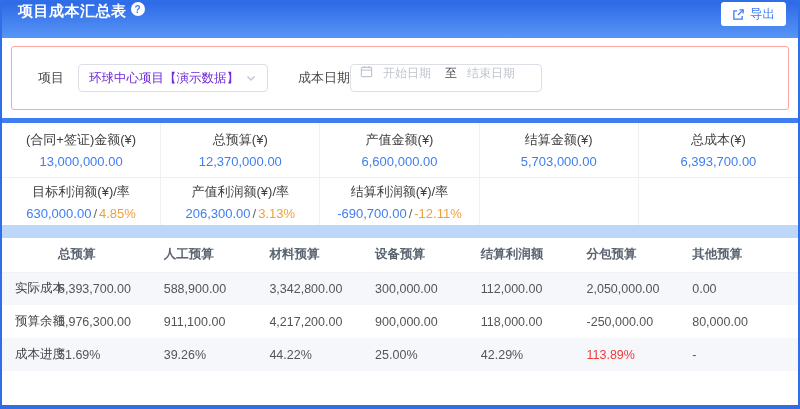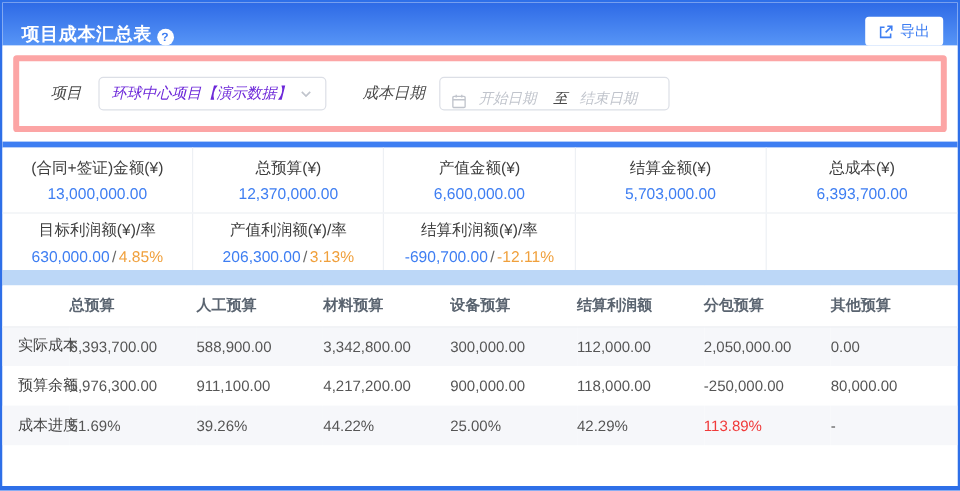--- a/index.html
+++ b/index.html
@@ -4,53 +4,53 @@
 <style>
   * { margin:0; padding:0; box-sizing:border-box; }
   body { font-family:"Liberation Sans","DejaVu Sans",sans-serif; background:#fff; }
   .page{
     width:800px;height:409px;
     border:2px solid #2e6fe8;border-bottom-width:4px;
     background:#fff;display:flex;flex-direction:column;overflow:hidden;
   }
   
   .topbar{
-    height:36px;flex:0 0 36px;display:flex;align-items:flex-end;
+    height:36px;flex:0 0 36px;display:flex;align-items:flex-start;
     background:linear-gradient(180deg,#2e6ae6 0%,#5795f6 100%);
     padding:0 12px 0 16px;
   }
   .page-title{color:#fff;font-size:15px;font-weight:bold;letter-spacing:.5px;}
   .help-icon{
     width:14px;height:14px;margin-left:4px;border-radius:50%;background:#fff;
     color:#3e7ef2;font-size:10px;font-weight:bold;display:inline-flex;
     align-items:center;justify-content:center;cursor:pointer;
   }
   .topbar-spacer{flex:1;}
   .export-btn{
     height:24px;background:#fff;border:none;border-radius:3px;
     color:#3e7ef2;font-size:12.5px;display:inline-flex;align-items:center;
     gap:5px;padding:0 11px;cursor:pointer;
   }
   
   .filter-wrap{flex:0 0 80px;padding:8px 9px;background:#fff;}
   .filter-card{
-    height:64px;border:5px solid #fca5a5;border-radius:3px;
-    display:flex;align-items:center;padding-left:26px;font-style:italic;
+    height:64px;border:1px solid #fca5a5;border-radius:3px;
+    display:flex;align-items:center;padding-left:26px;
   }
   .f-label{font-size:13px;color:#4a4a4a;}
   .select{
     width:190px;height:28px;border:1px solid #dcdfe6;border-radius:4px;
     margin-left:14px;display:flex;align-items:center;padding:0 10px;
     font-size:12.5px;color:#6d28d9;cursor:pointer;background:#fff;
   }
   .select .sel-text{flex:1;white-space:nowrap;overflow:hidden;}
   .date-label{margin-left:30px;}
   .range-picker{
     width:192px;height:28px;border:1px solid #dcdfe6;border-radius:4px;
-    margin-left:12px;display:flex;align-items:flex-end;padding:0 9px;
+    display:flex;align-items:flex-start;padding:0 9px;
     font-size:12px;background:#fff;cursor:pointer;
   }
   .placeholder{color:#c0c4cc;margin-left:10px;}
   .range-sep{color:#4a4a4a;margin-left:14px;}
   
   .blue-strip{height:5px;flex:0 0 5px;background:#3e7ef2;}
   .lightblue-strip{height:13px;flex:0 0 13px;background:#bcd7f7;}
   
   .summary{background:#fff;}
   .sum-row{display:grid;grid-template-columns:repeat(5,1fr);}

